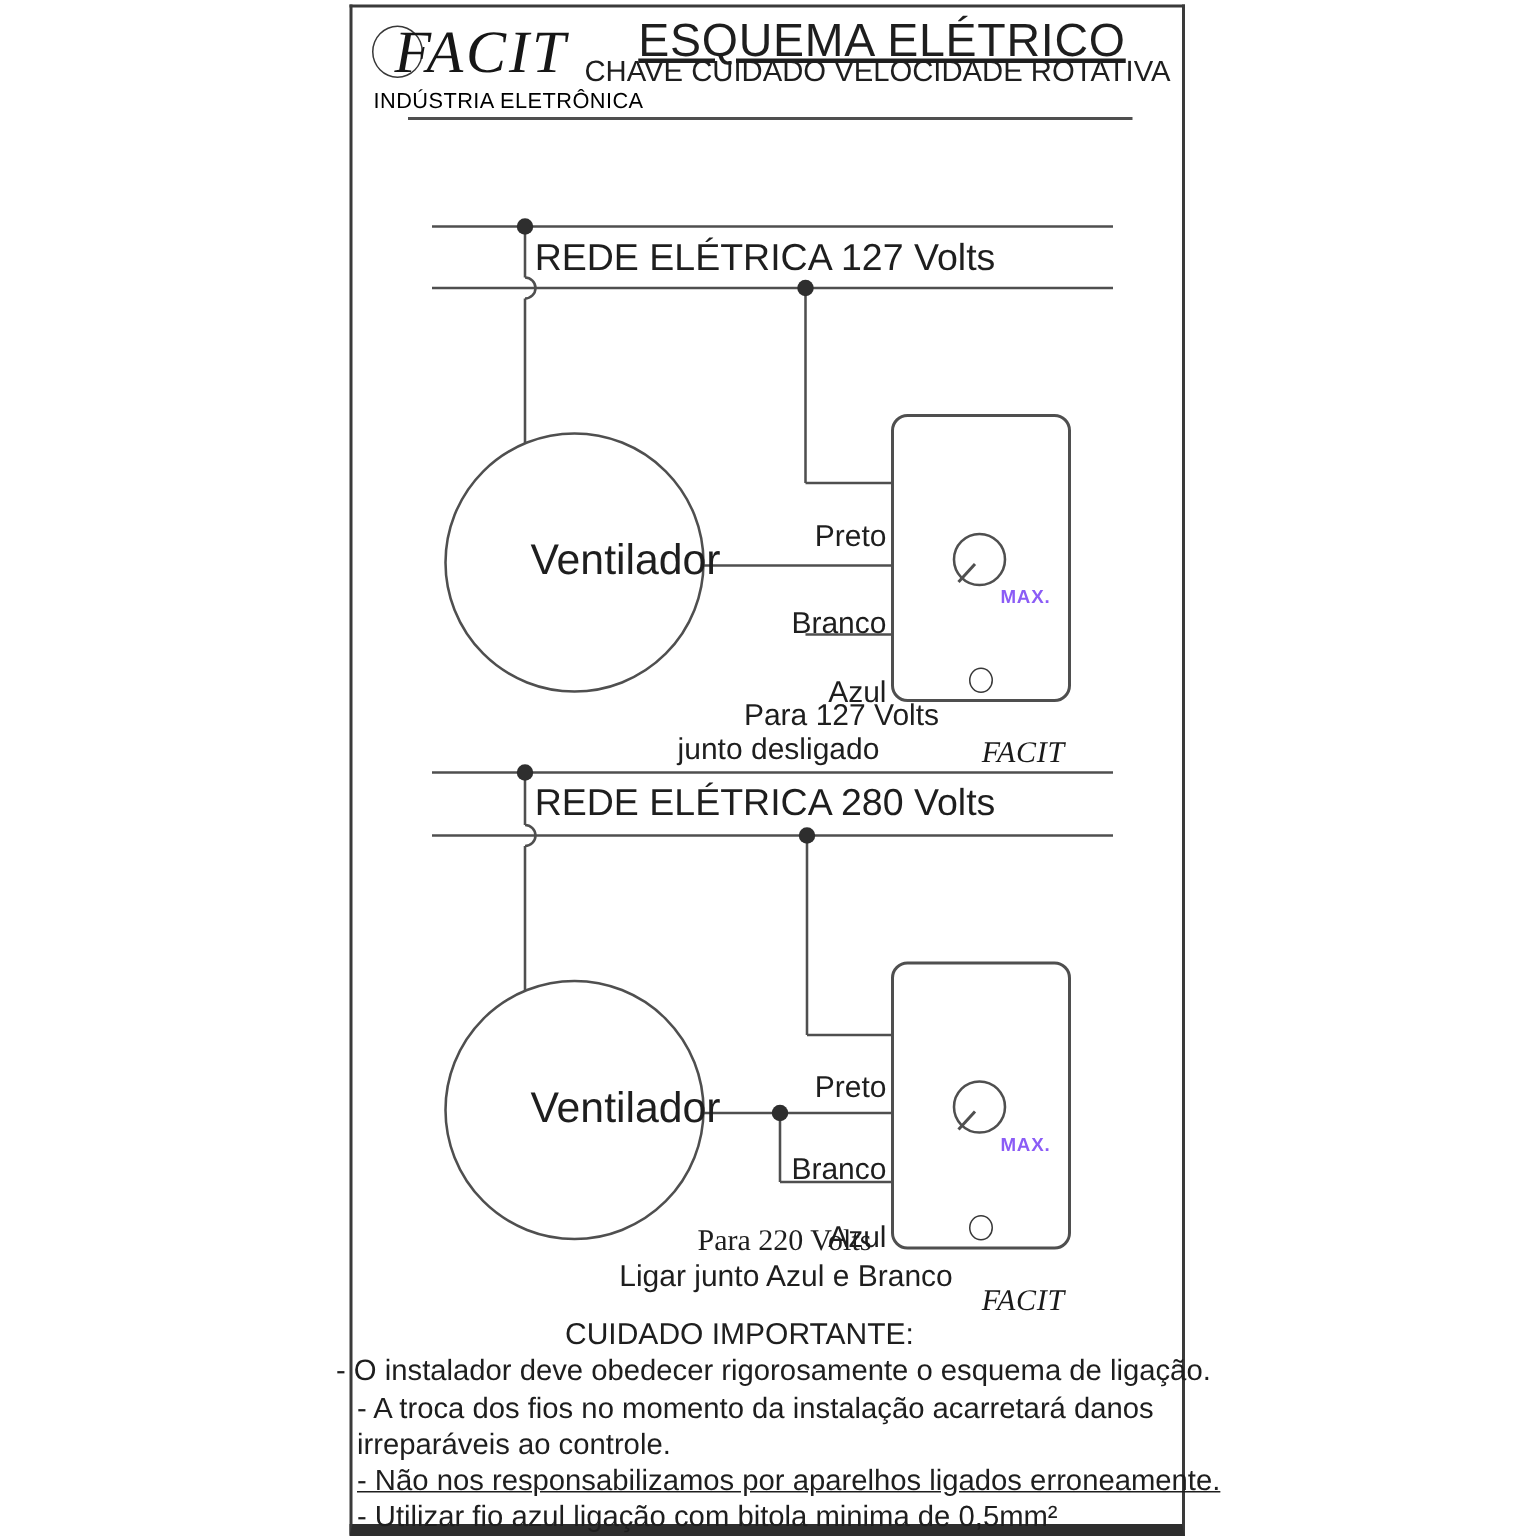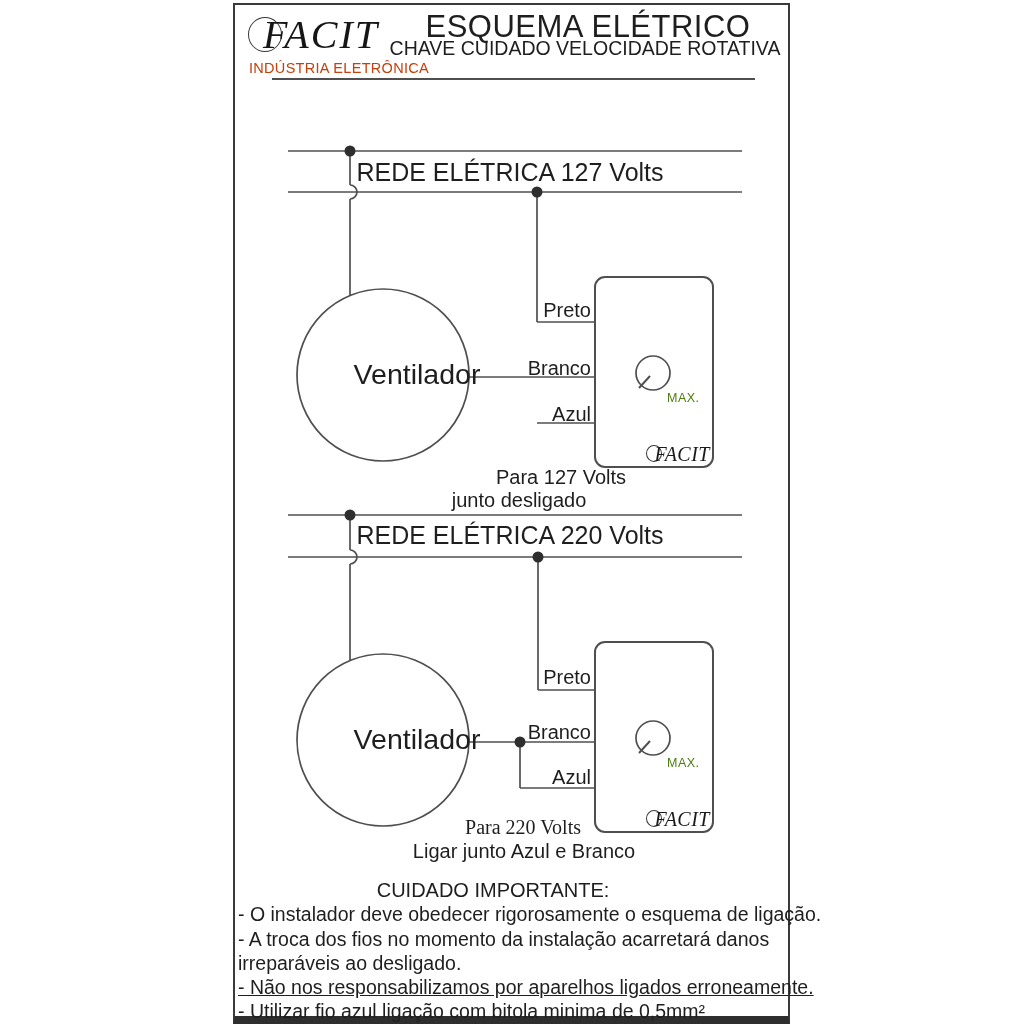--- a/index.html
+++ b/index.html
@@ -3,35 +3,35 @@
 <meta charset="utf-8">
 <style>
   html,body{margin:0;padding:0;background:#ffffff;}
   body{position:relative;width:1024px;height:1024px;overflow:hidden;
        font-family:"Liberation Sans", sans-serif;color:#1e1e1e;}
   .frame{position:absolute;left:233px;top:3px;width:553px;height:1011px;
          border:2px solid #3a3a3a;border-bottom:8px solid #2e2e2e;background:#fff;}
   svg.wires{position:absolute;left:0;top:0;width:1024px;height:1024px;}
   .lbl{position:absolute;white-space:nowrap;line-height:1.15;color:#1e1e1e;}
   .cx{transform:translateX(-50%);}
-  .rx{transform:translateX(-100%);}
+  .rx{transform:translateX(-100%);margin-top:48px;}
   .cc{transform:translate(-50%,-52%);}
   .t-title{font-size:31px;letter-spacing:0.5px;}
   .t-sub{font-size:19.5px;}
   .t-rede{font-size:25px;}
   .t-fan{font-size:28.5px;margin-left:34px;}
   .t-wire{font-size:20px;}
   .t-note{font-size:20px;}
-  .t-max{font-size:12.5px;letter-spacing:0.5px;color:#4d7c0f;}
+  .t-max{font-size:12.5px;letter-spacing:0.5px;color:#8b5cf6;font-weight:bold;}
   .t-foot{font-size:19.5px;}
   .t-cuidado{font-size:20px;}
   .u{text-decoration:underline;}
   .brand{font-family:"Liberation Serif", serif;font-style:italic;font-size:40px;letter-spacing:2px;color:#161616;}
   .brand-small{font-family:"Liberation Serif", serif;font-style:italic;font-size:20px;letter-spacing:0.5px;color:#1a1a1a;}
-  .brand-sub{font-size:14.5px;letter-spacing:0.3px;color:#c2410c;}
+  .brand-sub{font-size:14.5px;letter-spacing:0.3px;color:#000000;}
   .oval{position:absolute;border:1.6px solid #383838;border-radius:50%;background:transparent;}
   .hline{position:absolute;height:1.6px;background:#4f4f4f;}
 </style>
 </head>
 <body>
 
 <div class="frame"></div>
 
 <svg class="wires" viewBox="0 0 1024 1024">
   <g stroke="#4f4f4f" stroke-width="1.7" fill="none">
@@ -75,48 +75,48 @@
 </svg>
 
 <div>
   <span class="oval" style="left:248px;top:17px;width:32px;height:33px;"></span>
   <div class="lbl brand" style="left:263px;top:12px;">FACIT</div>
   <div class="lbl brand-sub" style="left:249px;top:60px;">INDÚSTRIA ELETRÔNICA</div>
   <div class="lbl t-title" style="left:588px;top:9px;">ESQUEMA ELÉTRICO</div>
   <div class="lbl t-sub cx" style="left:585px;top:37px;">CHAVE CUIDADO VELOCIDADE ROTATIVA</div>
   <div class="hline" style="left:272px;top:78px;width:483px;"></div>
 </div>
-<style>.t-title{transform:translateX(-50%);position:absolute;}</style>
+<style>.t-title{transform:translateX(-50%);position:absolute;text-decoration:underline;}</style>
 
 <div>
   <div class="lbl t-rede cx" style="left:510px;top:158px;">REDE ELÉTRICA 127 Volts</div>
   <div class="lbl t-fan cc" style="left:383px;top:375px;">Ventilador</div>
   <div class="lbl t-wire rx" style="left:591px;top:299px;">Preto</div>
   <div class="lbl t-wire rx" style="left:591px;top:357px;">Branco</div>
   <div class="lbl t-wire rx" style="left:591px;top:403px;">Azul</div>
   <div class="lbl t-max" style="left:667px;top:391px;">MAX.</div>
   <span class="oval" style="left:646px;top:445px;width:14px;height:15px;"></span>
   <div class="lbl brand-small rx" style="left:710px;top:443px;">FACIT</div>
   <div class="lbl t-note cx" style="left:521px;top:466px;margin-left:40px;">Para 127 Volts</div>
   <div class="lbl t-note cx" style="left:519px;top:489px;">junto desligado</div>
 </div>
 
 <div>
-  <div class="lbl t-rede cx" style="left:510px;top:521px;">REDE ELÉTRICA 220 Volts</div>
+  <div class="lbl t-rede cx" style="left:510px;top:521px;">REDE ELÉTRICA 280 Volts</div>
   <div class="lbl t-fan cc" style="left:383px;top:740px;">Ventilador</div>
   <div class="lbl t-wire rx" style="left:591px;top:666px;">Preto</div>
   <div class="lbl t-wire rx" style="left:591px;top:721px;">Branco</div>
   <div class="lbl t-wire rx" style="left:591px;top:766px;">Azul</div>
   <div class="lbl t-max" style="left:667px;top:756px;">MAX.</div>
   <span class="oval" style="left:646px;top:810px;width:14px;height:15px;"></span>
   <div class="lbl brand-small rx" style="left:710px;top:808px;">FACIT</div>
   <div class="lbl t-note cx" style="left:523px;top:816px;font-family:Liberation Serif, serif;">Para 220 Volts</div>
   <div class="lbl t-note cx" style="left:524px;top:840px;">Ligar junto Azul e Branco</div>
 </div>
 
 <div>
   <div class="lbl t-cuidado cx" style="left:493px;top:879px;">CUIDADO IMPORTANTE:</div>
-  <div class="lbl t-foot" style="left:238px;top:903px;">- O instalador deve obedecer rigorosamente o esquema de ligação.</div>
+  <div class="lbl t-foot" style="left:224px;top:903px;">- O instalador deve obedecer rigorosamente o esquema de ligação.</div>
   <div class="lbl t-foot" style="left:238px;top:928px;">- A troca dos fios no momento da instalação acarretará danos</div>
-  <div class="lbl t-foot" style="left:238px;top:952px;">irreparáveis ao desligado.</div>
+  <div class="lbl t-foot" style="left:238px;top:952px;">irreparáveis ao controle.</div>
   <div class="lbl t-foot u" style="left:238px;top:976px;">- Não nos responsabilizamos por aparelhos ligados erroneamente.</div>
   <div class="lbl t-foot" style="left:238px;top:1000px;">- Utilizar fio azul ligação com bitola minima de 0,5mm²</div>
 </div>
 
 </body></html>

